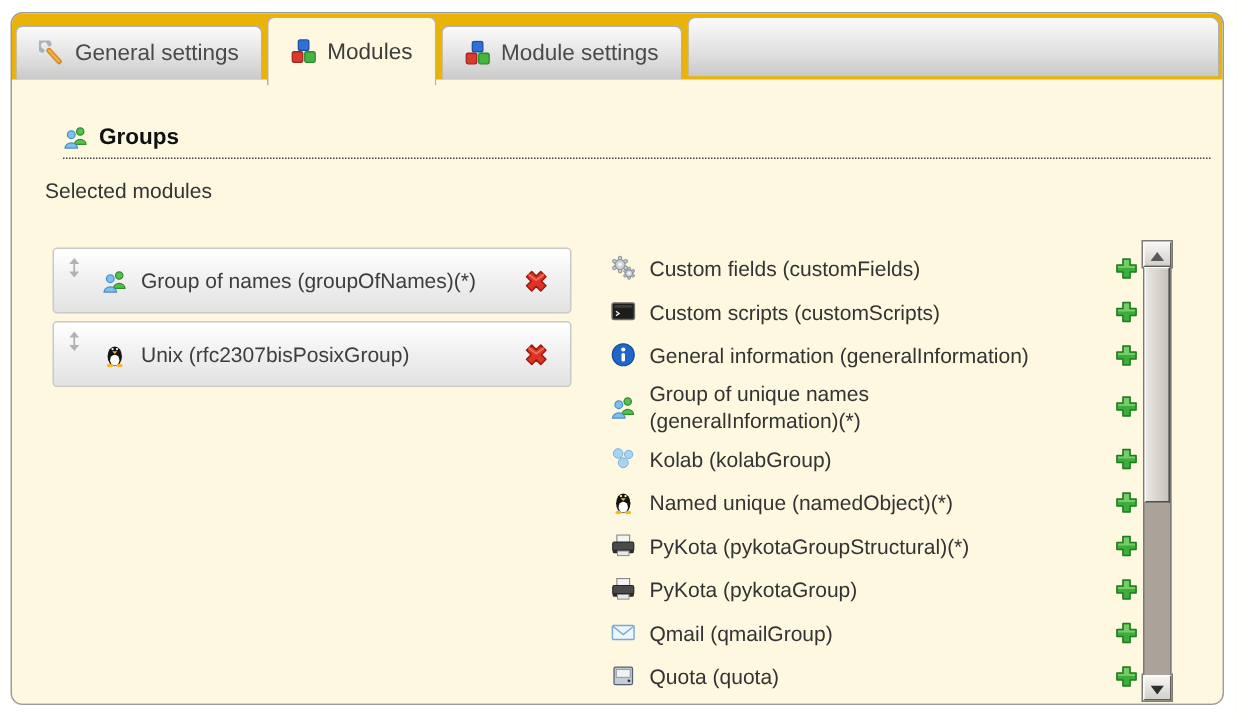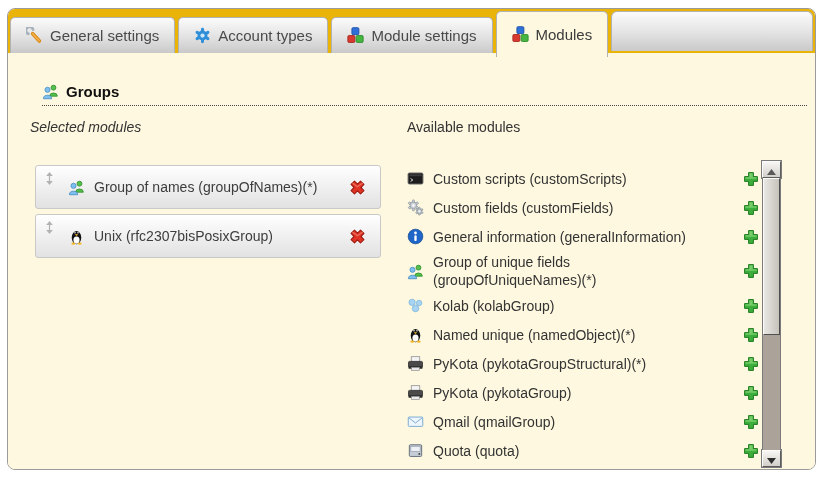--- a/index.html
+++ b/index.html
@@ -59,21 +59,21 @@
   }
   .section-header{
     position:absolute;left:34px;top:30px;width:765px;
     display:flex;align-items:center;gap:7px;
     padding-bottom:5px;
     border-bottom:1px dotted #444;
     font-size:15px;font-weight:bold;color:#101010;
   }
   .hicon{display:inline-flex;width:17px;height:17px;}
   .col-label{position:absolute;top:66px;font-size:14px;color:#333;}
-  .col-label.left{left:22px;font-style:italic;}
+  .col-label.left{left:22px;}
   .col-label.right{left:399px;}
   
   .selected-list{position:absolute;left:27px;top:112px;width:346px;}
   .sel-row{
     position:relative;box-sizing:border-box;
     height:44px;margin-bottom:5px;
     display:flex;align-items:center;
     padding-left:32px;
     background:linear-gradient(#ffffff,#ededed 60%,#e2e2e2);
     border:1px solid #c9c9c9;border-radius:3px;
@@ -128,53 +128,39 @@
     <div class="tab">
       <span class="ticon">
           <svg width="17" height="17" viewBox="0 0 16 16">
             <path d="M2.2 6.4 A3.4 3.4 0 1 1 6.6 2.4" fill="none" stroke="#a8b2bc" stroke-width="2.6" stroke-linecap="round"></path>
             <line x1="6.3" y1="6.3" x2="12.6" y2="13.2" stroke="#d98b1a" stroke-width="3.4" stroke-linecap="round"></line>
             <line x1="6.3" y1="6.3" x2="12.4" y2="13" stroke="#f6b04a" stroke-width="1.5" stroke-linecap="round"></line>
           </svg>
         </span>
       <span>General settings</span>
     </div>
-    <div class="tab">
+    <div class="tab active">
       <span class="ticon">
           <svg width="17" height="17" viewBox="0 0 16 16">
-            <g fill="#2f8fd8">
-              <rect x="6.6" y="0.7" width="2.8" height="14.6" rx="1.4"></rect>
-              <rect x="6.6" y="0.7" width="2.8" height="14.6" rx="1.4" transform="rotate(60 8 8)"></rect>
-              <rect x="6.6" y="0.7" width="2.8" height="14.6" rx="1.4" transform="rotate(120 8 8)"></rect>
-              <circle cx="8" cy="8" r="4.6"></circle>
-            </g>
-            <circle cx="8" cy="8" r="2" fill="#cfe7f9"></circle>
+            <rect x="4.6" y="0.6" width="6.6" height="6.6" rx="1.2" fill="#2f6fd8" stroke="#1c4ea6" stroke-width="0.8"></rect>
+            <rect x="0.8" y="8" width="6.6" height="6.6" rx="1.2" fill="#d83a2f" stroke="#a3241c" stroke-width="0.8"></rect>
+            <rect x="8.6" y="8" width="6.6" height="6.6" rx="1.2" fill="#46b441" stroke="#2d8a2a" stroke-width="0.8"></rect>
           </svg>
         </span>
-      <span>Account types</span>
+      <span>Modules</span>
     </div>
     <div class="tab">
       <span class="ticon">
           <svg width="17" height="17" viewBox="0 0 16 16">
             <rect x="4.6" y="0.6" width="6.6" height="6.6" rx="1.2" fill="#2f6fd8" stroke="#1c4ea6" stroke-width="0.8"></rect>
             <rect x="0.8" y="8" width="6.6" height="6.6" rx="1.2" fill="#d83a2f" stroke="#a3241c" stroke-width="0.8"></rect>
             <rect x="8.6" y="8" width="6.6" height="6.6" rx="1.2" fill="#46b441" stroke="#2d8a2a" stroke-width="0.8"></rect>
           </svg>
         </span>
       <span>Module settings</span>
-    </div>
-    <div class="tab active">
-      <span class="ticon">
-          <svg width="17" height="17" viewBox="0 0 16 16">
-            <rect x="4.6" y="0.6" width="6.6" height="6.6" rx="1.2" fill="#2f6fd8" stroke="#1c4ea6" stroke-width="0.8"></rect>
-            <rect x="0.8" y="8" width="6.6" height="6.6" rx="1.2" fill="#d83a2f" stroke="#a3241c" stroke-width="0.8"></rect>
-            <rect x="8.6" y="8" width="6.6" height="6.6" rx="1.2" fill="#46b441" stroke="#2d8a2a" stroke-width="0.8"></rect>
-          </svg>
-        </span>
-      <span>Modules</span>
     </div>
     <div class="tab-filler"></div>
   </div>
 
   <div class="content">
 
     <div class="section-header">
       <span class="hicon">
           <svg width="17" height="17" viewBox="0 0 16 16">
             <g stroke-width="0.8">
@@ -182,21 +168,20 @@
               <path d="M7.2 12.4 a3.6 3 0 0 1 7.2 0 z" fill="#55c04e" stroke="#2f8f2a"></path>
               <circle cx="5.2" cy="6.4" r="2.4" fill="#7ec0ef" stroke="#4a8fc4"></circle>
               <path d="M1.3 14.8 a3.9 3.3 0 0 1 7.8 0 z" fill="#7ec0ef" stroke="#4a8fc4"></path>
             </g>
           </svg>
         </span>
       <span>Groups</span>
     </div>
 
     <div class="col-label left">Selected modules</div>
-    <div class="col-label right">Available modules</div>
 
     <div class="selected-list" id="selected-list">
         <div class="sel-row">
           <span class="drag">
             <svg width="9" height="13" viewBox="0 0 9 13">
               <path d="M4.5 0 L7.8 4 H1.2 z" fill="#b2b2b2"></path>
               <rect x="3.9" y="3.4" width="1.2" height="6.2" fill="#b2b2b2"></rect>
               <path d="M1.2 9 H7.8 L4.5 13 z" fill="#b2b2b2"></path>
             </svg>
           </span>
@@ -241,36 +226,20 @@
           <span class="del-btn">
             <svg width="17" height="17" viewBox="0 0 16 16">
               <path d="M5.7 1.7 h4.6 v4 h4 v4.6 h-4 v4 H5.7 v-4 h-4 V5.7 h4 z" transform="rotate(45 8 8)" fill="#e03325" stroke="#9c1b10" stroke-width="1" stroke-linejoin="round"></path>
               <path d="M3.6 3.2 L8 6.6 L12.4 3.2 L13.2 4.2 L8 8 L2.8 4.2 z" fill="#f0826d" opacity="0.75"></path>
             </svg>
           </span>
         </div>
       </div>
 
     <div class="available-list" id="available-list">
-        <div class="av-row">
-          <span class="micon">
-            <svg width="17" height="17" viewBox="0 0 16 16">
-              <rect x="1" y="2.8" width="14" height="10.4" rx="1.3" fill="#1d1d1d" stroke="#6b6b6b" stroke-width="0.9"></rect>
-              <rect x="2.3" y="4.1" width="11.4" height="1.7" fill="#3c3c3c"></rect>
-              <path d="M3.4 8 l2 1.4 -2 1.4" stroke="#e8e8e8" stroke-width="0.9" fill="none"></path>
-            </svg>
-          </span>
-          <span class="av-label">Custom scripts (customScripts)</span>
-          <span class="add-btn">
-            <svg width="16" height="16" viewBox="0 0 16 16">
-              <path d="M5.6 1.6 h4.8 v4 h4 v4.8 h-4 v4 H5.6 v-4 h-4 V5.6 h4 z" fill="#3cae3c" stroke="#1f7a1f" stroke-width="1" stroke-linejoin="round"></path>
-              <path d="M6.3 2.3 h3.4 v4 h4 v1.4 H2.3 V6.3 h4 z" fill="#7fd171" opacity="0.85"></path>
-            </svg>
-          </span>
-        </div>
         <div class="av-row">
           <span class="micon">
             <svg width="17" height="17" viewBox="0 0 16 16">
               <g fill="#cdd2d8" stroke="#8f979e" stroke-width="0.7">
                 <rect x="5" y="0.8" width="2" height="10.4" rx="1"></rect>
                 <rect x="5" y="0.8" width="2" height="10.4" rx="1" transform="rotate(60 6 6)"></rect>
                 <rect x="5" y="0.8" width="2" height="10.4" rx="1" transform="rotate(120 6 6)"></rect>
                 <circle cx="6" cy="6" r="3.1"></circle>
                 <rect x="10.8" y="7.8" width="1.7" height="7.4" rx="0.85"></rect>
                 <rect x="10.8" y="7.8" width="1.7" height="7.4" rx="0.85" transform="rotate(60 11.65 11.5)"></rect>
@@ -285,20 +254,36 @@
           <span class="add-btn">
             <svg width="16" height="16" viewBox="0 0 16 16">
               <path d="M5.6 1.6 h4.8 v4 h4 v4.8 h-4 v4 H5.6 v-4 h-4 V5.6 h4 z" fill="#3cae3c" stroke="#1f7a1f" stroke-width="1" stroke-linejoin="round"></path>
               <path d="M6.3 2.3 h3.4 v4 h4 v1.4 H2.3 V6.3 h4 z" fill="#7fd171" opacity="0.85"></path>
             </svg>
           </span>
         </div>
         <div class="av-row">
           <span class="micon">
             <svg width="17" height="17" viewBox="0 0 16 16">
+              <rect x="1" y="2.8" width="14" height="10.4" rx="1.3" fill="#1d1d1d" stroke="#6b6b6b" stroke-width="0.9"></rect>
+              <rect x="2.3" y="4.1" width="11.4" height="1.7" fill="#3c3c3c"></rect>
+              <path d="M3.4 8 l2 1.4 -2 1.4" stroke="#e8e8e8" stroke-width="0.9" fill="none"></path>
+            </svg>
+          </span>
+          <span class="av-label">Custom scripts (customScripts)</span>
+          <span class="add-btn">
+            <svg width="16" height="16" viewBox="0 0 16 16">
+              <path d="M5.6 1.6 h4.8 v4 h4 v4.8 h-4 v4 H5.6 v-4 h-4 V5.6 h4 z" fill="#3cae3c" stroke="#1f7a1f" stroke-width="1" stroke-linejoin="round"></path>
+              <path d="M6.3 2.3 h3.4 v4 h4 v1.4 H2.3 V6.3 h4 z" fill="#7fd171" opacity="0.85"></path>
+            </svg>
+          </span>
+        </div>
+        <div class="av-row">
+          <span class="micon">
+            <svg width="17" height="17" viewBox="0 0 16 16">
               <circle cx="8" cy="8" r="6.9" fill="#1e66c8" stroke="#134a92" stroke-width="0.7"></circle>
               <circle cx="8" cy="4.7" r="1.3" fill="#fff"></circle>
               <rect x="6.9" y="6.9" width="2.2" height="5.4" rx="1" fill="#fff"></rect>
             </svg>
           </span>
           <span class="av-label">General information (generalInformation)</span>
           <span class="add-btn">
             <svg width="16" height="16" viewBox="0 0 16 16">
               <path d="M5.6 1.6 h4.8 v4 h4 v4.8 h-4 v4 H5.6 v-4 h-4 V5.6 h4 z" fill="#3cae3c" stroke="#1f7a1f" stroke-width="1" stroke-linejoin="round"></path>
               <path d="M6.3 2.3 h3.4 v4 h4 v1.4 H2.3 V6.3 h4 z" fill="#7fd171" opacity="0.85"></path>
@@ -309,21 +294,21 @@
           <span class="micon">
             <svg width="17" height="17" viewBox="0 0 16 16">
               <g stroke-width="0.8">
                 <circle cx="10.8" cy="4.4" r="2.3" fill="#55c04e" stroke="#2f8f2a"></circle>
                 <path d="M7.2 12.4 a3.6 3 0 0 1 7.2 0 z" fill="#55c04e" stroke="#2f8f2a"></path>
                 <circle cx="5.2" cy="6.4" r="2.4" fill="#7ec0ef" stroke="#4a8fc4"></circle>
                 <path d="M1.3 14.8 a3.9 3.3 0 0 1 7.8 0 z" fill="#7ec0ef" stroke="#4a8fc4"></path>
               </g>
             </svg>
           </span>
-          <span class="av-label">Group of unique fields (groupOfUniqueNames)(*)</span>
+          <span class="av-label">Group of unique names (generalInformation)(*)</span>
           <span class="add-btn">
             <svg width="16" height="16" viewBox="0 0 16 16">
               <path d="M5.6 1.6 h4.8 v4 h4 v4.8 h-4 v4 H5.6 v-4 h-4 V5.6 h4 z" fill="#3cae3c" stroke="#1f7a1f" stroke-width="1" stroke-linejoin="round"></path>
               <path d="M6.3 2.3 h3.4 v4 h4 v1.4 H2.3 V6.3 h4 z" fill="#7fd171" opacity="0.85"></path>
             </svg>
           </span>
         </div>
         <div class="av-row">
           <span class="micon">
             <svg width="17" height="17" viewBox="0 0 16 16">

